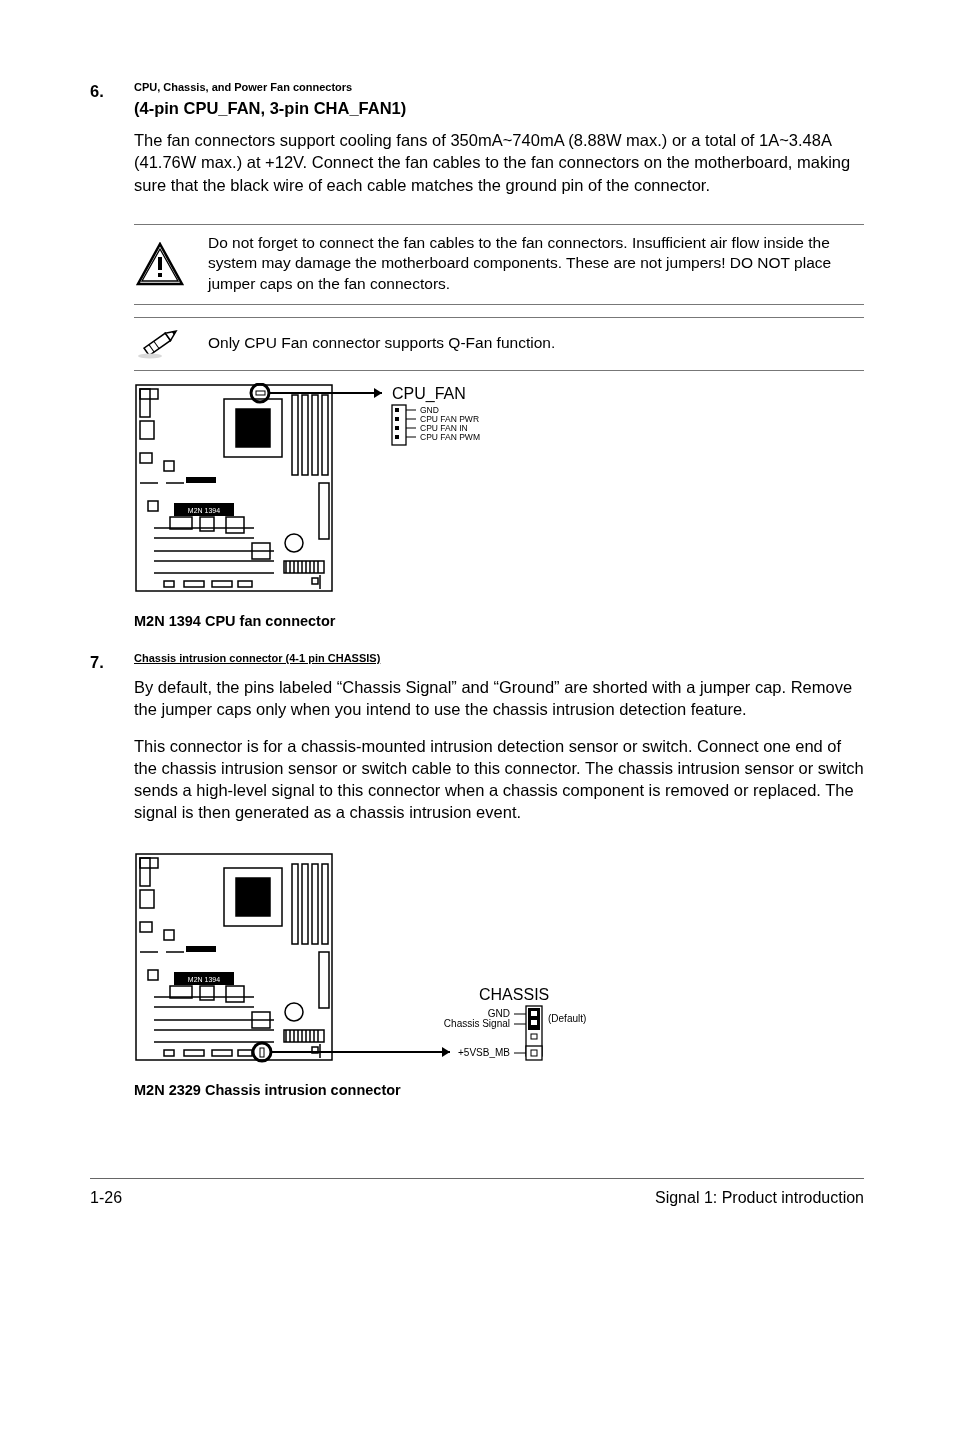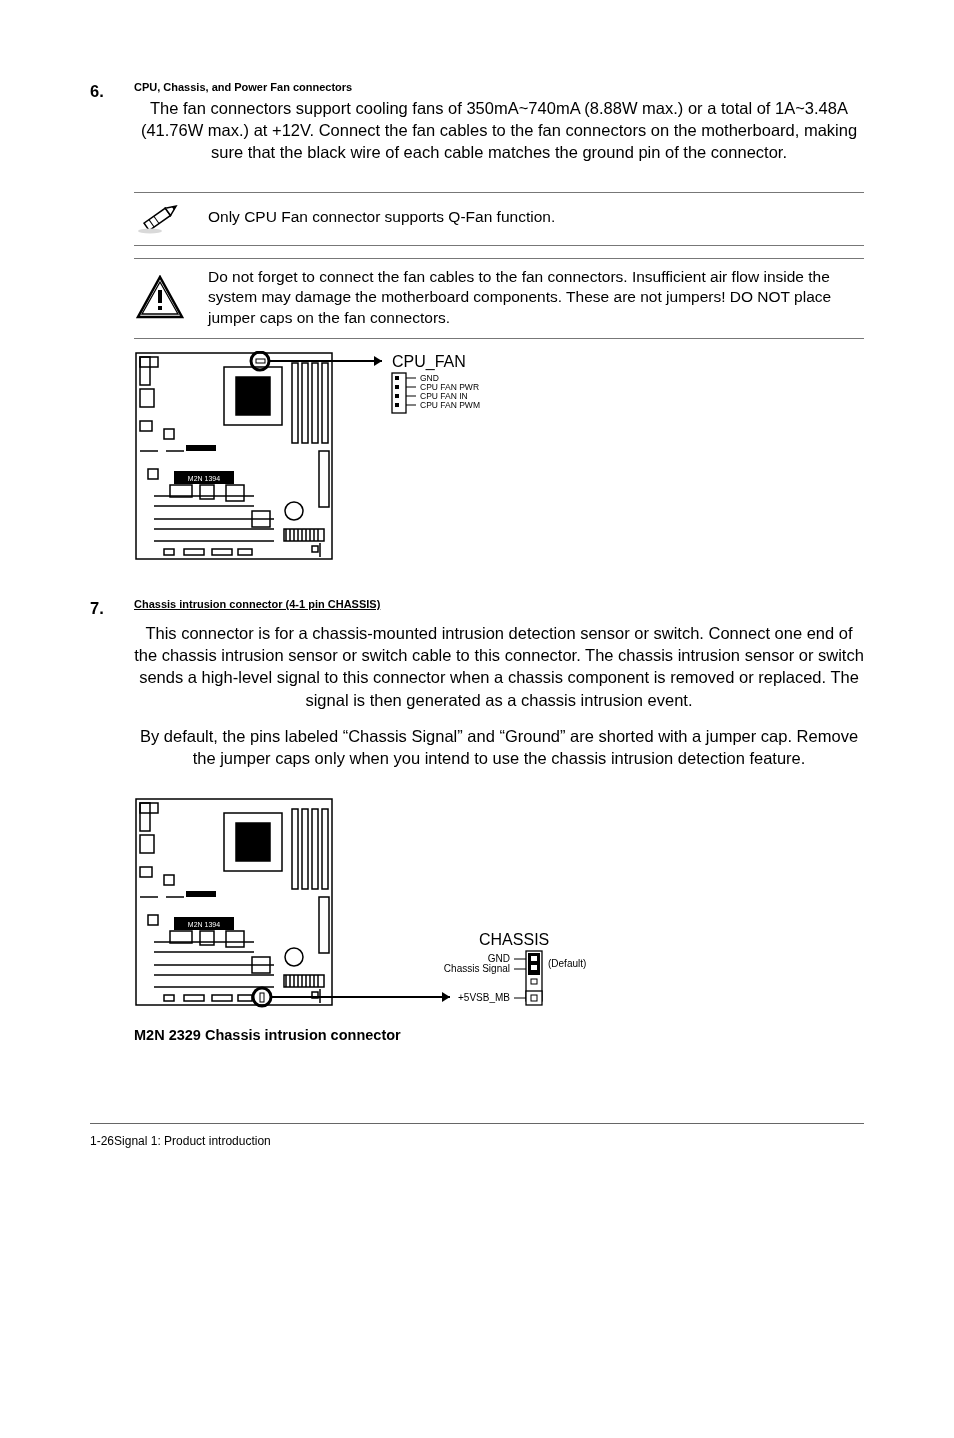--- a/index.html
+++ b/index.html
@@ -36,21 +36,21 @@
   .section-subtitle {
     font-weight: bold;
     font-size: 16.5px;
     line-height: 1.35;
     margin: 0 0 10px 0;
   }
   .body-text {
     font-size: 16.5px;
     line-height: 1.35;
     margin: 0 0 14px 0;
-    text-align: center;
+    text-align: left;
   }
   .callout {
     display: flex;
     align-items: center;
     border-top: 1px solid #777;
     border-bottom: 1px solid #777;
     padding: 8px 0 10px 0;
     margin: 12px 0 12px 44px;
   }
   .callout .icon-holder {
@@ -74,22 +74,22 @@
     font-size: 14.5px;
     margin-top: 6px;
   }
   
   .warn-icon svg { display:block; }
   
   .note-icon svg { display:block; }
 
   .footer {
     display:flex;
-    justify-content: flex-start;
-    font-size: 12px;
+    justify-content: space-between;
+    font-size: 16px;
     padding: 10px 90px 30px 90px;
     border-top: none;
   }
   .footer-rule {
     margin: 40px 90px 0 90px;
     border: none;
     border-top: 1px solid #666;
   }
 
   
@@ -97,52 +97,53 @@
 </style>
 </head>
 <body>
 
 <div class="page">
 
   <div class="section">
     <div class="section-number">6.</div>
     <div class="section-body">
       <p class="section-title">CPU, Chassis, and Power Fan connectors</p>
+      <p class="section-subtitle">(4-pin CPU_FAN, 3-pin CHA_FAN1)</p>
       <p class="body-text">The fan connectors support cooling fans of 350mA~740mA (8.88W max.) or a total of 1A~3.48A (41.76W max.) at +12V. Connect the fan cables to the fan connectors on the motherboard, making sure that the black wire of each cable matches the ground pin of the connector.</p>
     </div>
+  </div>
+
+  <div class="callout">
+    <div class="icon-holder warn-icon">
+      <svg width="48" height="44" viewBox="0 0 48 44">
+        <polygon points="24,2 46,42 2,42" fill="#fff" stroke="#000" stroke-width="2.5"></polygon>
+        <polygon points="24,7 42,39 6,39" fill="none" stroke="#000" stroke-width="1.3"></polygon>
+        <rect x="22" y="15" width="4" height="13" fill="#000"></rect>
+        <rect x="22" y="31" width="4" height="4" fill="#000"></rect>
+      </svg>
+    </div>
+    <div class="callout-text">Do not forget to connect the fan cables to the fan connectors. Insufficient air flow inside the system may damage the motherboard components. These are not jumpers! DO NOT place jumper caps on the fan connectors.</div>
   </div>
 
   <div class="callout">
     <div class="icon-holder note-icon">
       <svg width="48" height="34" viewBox="0 0 48 34">
         <g transform="rotate(-35 24 17)">
           <rect x="8" y="12" width="26" height="9" fill="#fff" stroke="#000" stroke-width="1.5"></rect>
           <polygon points="34,12 44,16.5 34,21" fill="#fff" stroke="#000" stroke-width="1.5"></polygon>
           <polygon points="40,14.3 44,16.5 40,18.7" fill="#000"></polygon>
           <line x1="14" y1="12" x2="14" y2="21" stroke="#000" stroke-width="1"></line>
           <line x1="20" y1="12" x2="20" y2="21" stroke="#000" stroke-width="1"></line>
         </g>
         <ellipse cx="14" cy="30" rx="12" ry="2.5" fill="#d9d9d9"></ellipse>
       </svg>
     </div>
     <div class="callout-text">Only CPU Fan connector supports Q-Fan function.</div>
   </div>
 
-  <div class="callout">
-    <div class="icon-holder warn-icon">
-      <svg width="48" height="44" viewBox="0 0 48 44">
-        <polygon points="24,2 46,42 2,42" fill="#fff" stroke="#000" stroke-width="2.5"></polygon>
-        <polygon points="24,7 42,39 6,39" fill="none" stroke="#000" stroke-width="1.3"></polygon>
-        <rect x="22" y="15" width="4" height="13" fill="#000"></rect>
-        <rect x="22" y="31" width="4" height="4" fill="#000"></rect>
-      </svg>
-    </div>
-    <div class="callout-text">Do not forget to connect the fan cables to the fan connectors. Insufficient air flow inside the system may damage the motherboard components. These are not jumpers! DO NOT place jumper caps on the fan connectors.</div>
-  </div>
-
   <div class="diagram-area">
     <svg width="440" height="220" viewBox="0 0 440 220">
 
       <g stroke="#000" stroke-width="1.5" fill="none">
         <rect x="2" y="2" width="196" height="206"></rect>
 
         <rect x="90" y="16" width="58" height="58" fill="#fff"></rect>
         <rect x="102" y="26" width="34" height="38" fill="#000"></rect>
 
         <rect x="158" y="12" width="6" height="80"></rect>
@@ -216,28 +217,29 @@
         <line x1="14" y1="5" x2="24" y2="5" stroke="#000" stroke-width="1"></line>
         <line x1="14" y1="14" x2="24" y2="14" stroke="#000" stroke-width="1"></line>
         <line x1="14" y1="23" x2="24" y2="23" stroke="#000" stroke-width="1"></line>
         <line x1="14" y1="32" x2="24" y2="32" stroke="#000" stroke-width="1"></line>
         <text x="28" y="8" class="diag-label" font-size="8.5">GND</text>
         <text x="28" y="17" class="diag-label" font-size="8.5">CPU FAN PWR</text>
         <text x="28" y="26" class="diag-label" font-size="8.5">CPU FAN IN</text>
         <text x="28" y="35" class="diag-label" font-size="8.5">CPU FAN PWM</text>
       </g>
     </svg>
+    <div class="diagram-caption">M2N 1394 CPU fan connector</div>
   </div>
 
   <div class="section" style="margin-top:22px;">
     <div class="section-number">7.</div>
     <div class="section-body">
       <p class="section-title" style="margin-bottom:10px;text-decoration:underline;">Chassis intrusion connector (4-1 pin CHASSIS)</p>
+      <p class="body-text">By default, the pins labeled “Chassis Signal” and “Ground” are shorted with a jumper cap. Remove the jumper caps only when you intend to use the chassis intrusion detection feature.</p>
       <p class="body-text">This connector is for a chassis-mounted intrusion detection sensor or switch. Connect one end of the chassis intrusion sensor or switch cable to this connector. The chassis intrusion sensor or switch sends a high-level signal to this connector when a chassis component is removed or replaced. The signal is then generated as a chassis intrusion event.</p>
-      <p class="body-text">By default, the pins labeled “Chassis Signal” and “Ground” are shorted with a jumper cap. Remove the jumper caps only when you intend to use the chassis intrusion detection feature.</p>
     </div>
   </div>
 
   <div class="diagram-area">
     <svg width="540" height="220" viewBox="0 0 540 220">
 
       <g stroke="#000" stroke-width="1.5" fill="none">
         <rect x="2" y="2" width="196" height="206"></rect>
         <rect x="90" y="16" width="58" height="58" fill="#fff"></rect>
         <rect x="102" y="26" width="34" height="38" fill="#000"></rect>

